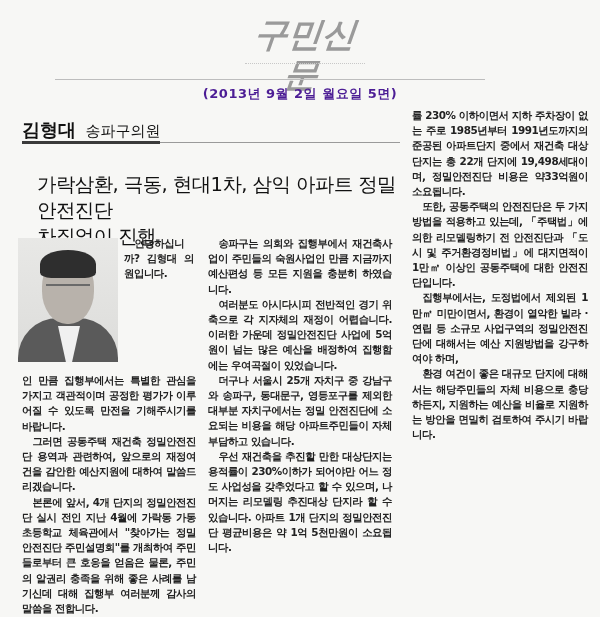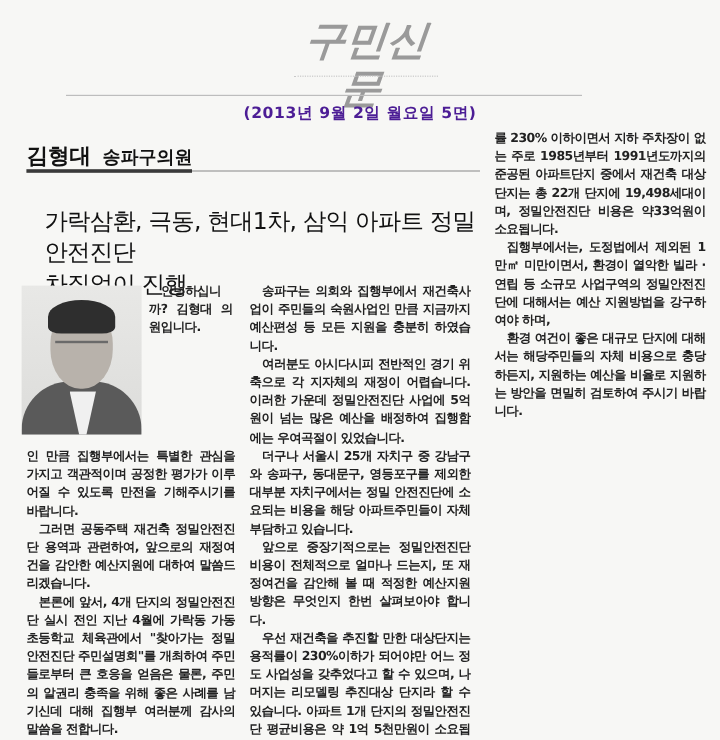--- a/index.html
+++ b/index.html
@@ -30,21 +30,21 @@
     }
     .dateline {
       position: absolute; left: 0; top: 85px; width: 600px; text-align: center;
       font-size: 13px; font-weight: bold; color: #4c1d95; letter-spacing: 0.5px;
     }
     .byline {
       position: absolute; left: 22px; top: 118px;
       font-size: 17px; color: #111; white-space: nowrap;
     }
     .byline .name { font-weight: bold; font-size: 18px; }
-    .byline .role { font-weight: bold; font-size: 15px; margin-left: 4px; }
+    .byline .role { font-weight: normal; font-size: 15px; margin-left: 4px; }
     .byline-rule-thick {
       position: absolute; left: 22px; top: 141px; width: 138px; height: 3px;
       background: #3a3a3a;
     }
     .byline-rule-thin {
       position: absolute; left: 160px; top: 142px; width: 240px; height: 1px;
       background: #9a9a9a;
     }
     .headline {
       position: absolute; left: 25px; top: 160px; width: 370px;
@@ -126,23 +126,23 @@
   <p class="noindent">인 만큼 집행부에서는 특별한 관심을 가지고 객관적이며 공정한 평가가 이루어질 수 있도록 만전을 기해주시기를 바랍니다.</p>
   <p>그러면 공동주택 재건축 정밀안전진단 용역과 관련하여, 앞으로의 재정여건을 감안한 예산지원에 대하여 말씀드리겠습니다.</p>
   <p>본론에 앞서, 4개 단지의 정밀안전진단 실시 전인 지난 4월에 가락동 가동초등학교 체육관에서 "찾아가는 정밀 안전진단 주민설명회"를 개최하여 주민들로부터 큰 호응을 얻음은 물론, 주민의 알권리 충족을 위해 좋은 사례를 남기신데 대해 집행부 여러분께 감사의 말씀을 전합니다.</p>
   <p>현재 진행되고 있는 정밀안전진단 대상지로는 1984년에 준공되어 2012년도에 현지조사결과 '정밀안전진단 필요' 판정을 받은 아</p>
 </div>
 
 <div class="col col2">
   <p>송파구는 의회와 집행부에서 재건축사업이 주민들의 숙원사업인 만큼 지금까지 예산편성 등 모든 지원을 충분히 하였습니다.</p>
   <p>여러분도 아시다시피 전반적인 경기 위축으로 각 지자체의 재정이 어렵습니다. 이러한 가운데 정밀안전진단 사업에 5억원이 넘는 많은 예산을 배정하여 집행함에는 우여곡절이 있었습니다.</p>
   <p>더구나 서울시 25개 자치구 중 강남구와 송파구, 동대문구, 영등포구를 제외한 대부분 자치구에서는 정밀 안전진단에 소요되는 비용을 해당 아파트주민들이 자체 부담하고 있습니다.</p>
-  <p>앞으로 중장기적으로는 정밀안전진단 비용이 전체적으로 얼마나 드는지, 또 재정여건을 감안해 볼 때 적정한 예산지원 방향은 무엇인지 한번 살펴보아야 합니다.</p>
   <p>우선 재건축을 추진할 만한 대상단지는 용적률이 230%이하가 되어야만 어느 정도 사업성을 갖추었다고 할 수 있으며, 나머지는 리모델링 추진대상 단지라 할 수 있습니다. 아파트 1개 단지의 정밀안전진단 평균비용은 약 1억 5천만원이 소요됩니다.</p>
 
 </div>
 
 <div class="col col3">
   <p class="noindent">률 230% 이하이면서 지하 주차장이 없는 주로 1985년부터 1991년도까지의 준공된 아파트단지 중에서 재건축 대상단지는 총 22개 단지에 19,498세대이며, 정밀안전진단 비용은 약33억원이 소요됩니다.</p>
+  <p>또한, 공동주택의 안전진단은 두 가지 방법을 적용하고 있는데, 「주택법」에 의한 리모델링하기 전 안전진단과 「도시 및 주거환경정비법」에 대지면적이 1만㎡ 이상인 공동주택에 대한 안전진단입니다.</p>
   <p>집행부에서는, 도정법에서 제외된 1만㎡ 미만이면서, 환경이 열악한 빌라 · 연립 등 소규모 사업구역의 정밀안전진단에 대해서는 예산 지원방법을 강구하여야 하며,</p>
   <p>환경 여건이 좋은 대규모 단지에 대해서는 해당주민들의 자체 비용으로 충당하든지, 지원하는 예산을 비율로 지원하는 방안을 면밀히 검토하여 주시기 바랍니다.</p>
 
 </div>
 
 </body></html>

